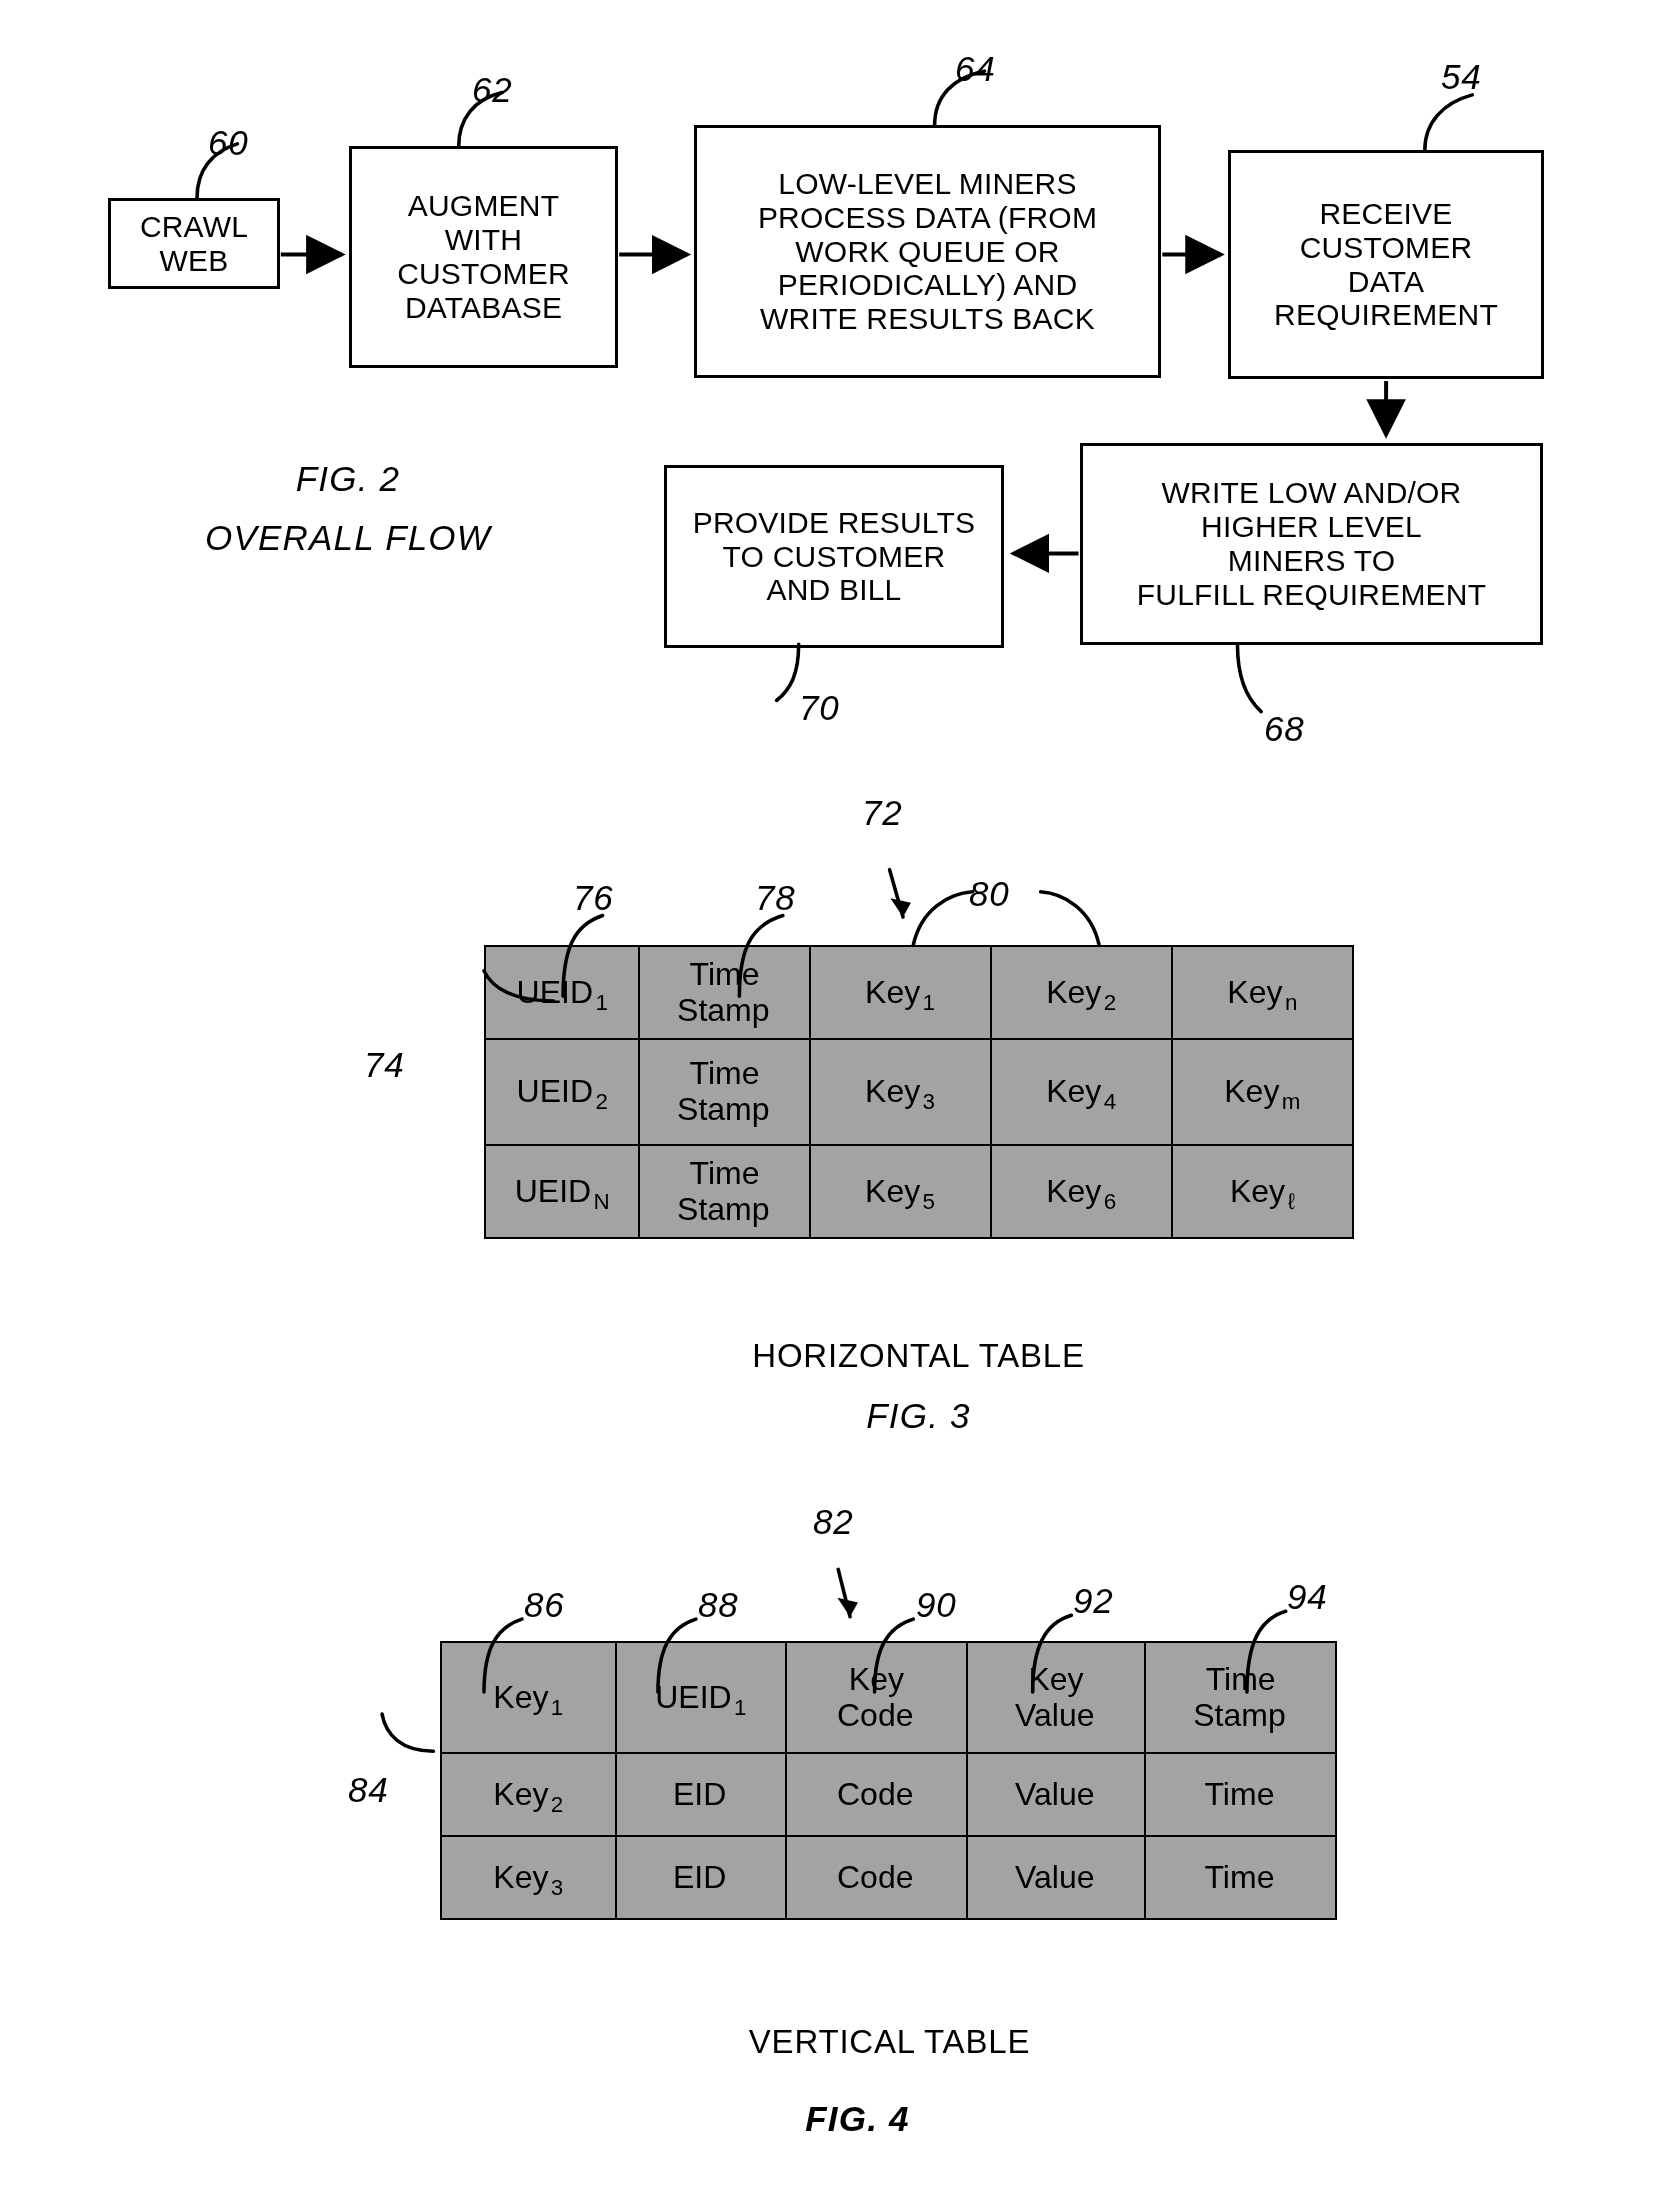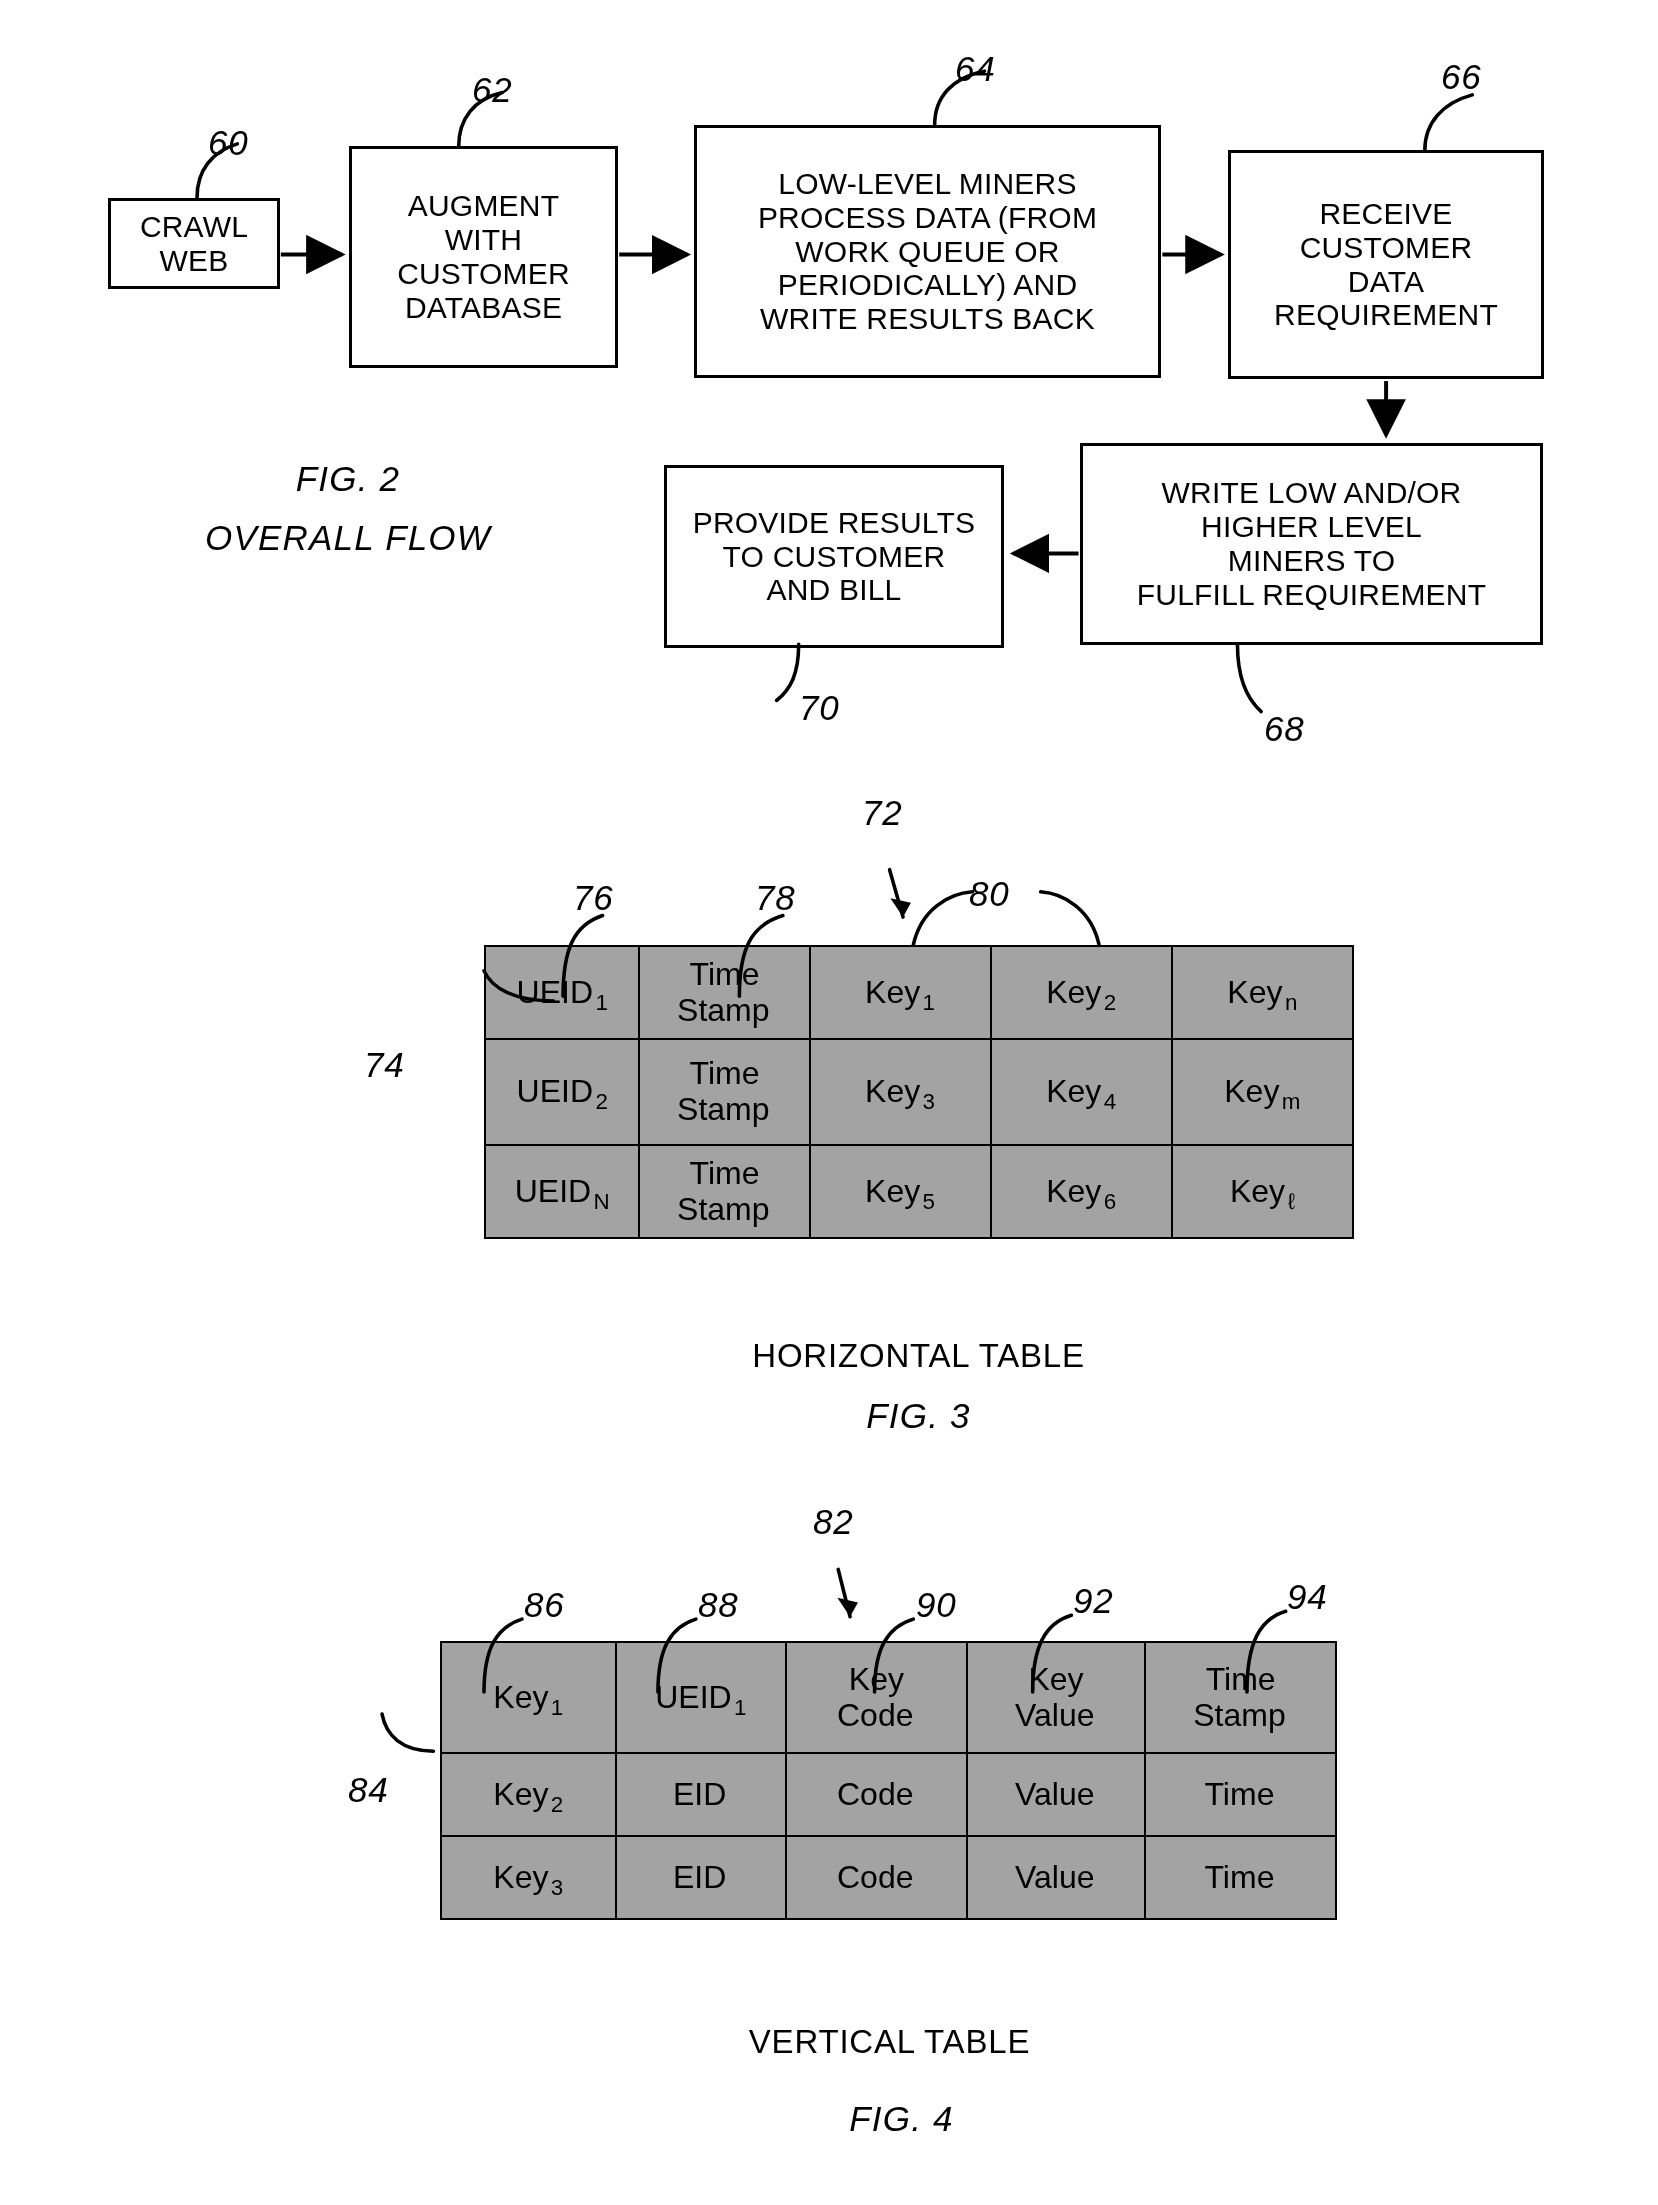--- a/index.html
+++ b/index.html
@@ -141,21 +141,21 @@
 
   <div class="fbox" style="left:664px; top:465px; width:340px; height:183px;">
     <span class="txt">PROVIDE RESULTS
 TO CUSTOMER
 AND BILL</span>
   </div>
 
   <div class="refnum" style="left:208px; top:123px;">60</div>
   <div class="refnum" style="left:472px; top:70px;">62</div>
   <div class="refnum" style="left:955px; top:49px;">64</div>
-  <div class="refnum" style="left:1441px; top:57px;">66</div>
+  <div class="refnum" style="left:1441px; top:57px;">54</div>
   <div class="refnum" style="left:1264px; top:709px;">68</div>
   <div class="refnum" style="left:799px; top:688px;">70</div>
 
   <div class="figcap" style="left:158px; top:459px; width:380px;">FIG. 2</div>
   <div class="figcap" style="left:158px; top:518px; width:380px;">OVERALL FLOW</div>
 
   <table class="ptable" style="left:484px; top:945px; width:870px;">
     <tbody>
       <tr style="height:93px;">
         <td style="width:154px;"><span class="cellwrap"><span>UEID</span><span class="sub">1</span></span></td>
@@ -224,21 +224,21 @@
 
   <div class="refnum" style="left:813px; top:1502px;text-align:right;">82</div>
   <div class="refnum" style="left:348px; top:1770px;">84</div>
   <div class="refnum" style="left:524px; top:1585px;">86</div>
   <div class="refnum" style="left:698px; top:1585px;">88</div>
   <div class="refnum" style="left:916px; top:1585px;">90</div>
   <div class="refnum" style="left:1073px; top:1581px;">92</div>
   <div class="refnum" style="left:1287px; top:1577px;">94</div>
 
   <div class="tblcap" style="left:692px; top:2023px; width:395px;">VERTICAL TABLE</div>
-  <div class="figcap" style="left:704px; top:2099px; width:395px;">FIG. 4</div>
+  <div class="figcap" style="left:660px; top:2099px; width:395px;font-weight:bold;">FIG. 4</div>
 
   <svg class="overlay" viewBox="0 0 2098 2789" xmlns="http://www.w3.org/2000/svg">
     <defs>
       <marker id="arw" markerWidth="12" markerHeight="12" refX="9" refY="5" orient="auto" markerUnits="strokeWidth">
         <path d="M0,0 L10,5 L0,10 z" fill="#000"></path>
       </marker>
     </defs>
     <g stroke="#000" stroke-width="5" fill="none">
 
       <line x1="355" y1="322" x2="432" y2="322" marker-end="url(#arw)"></line>

